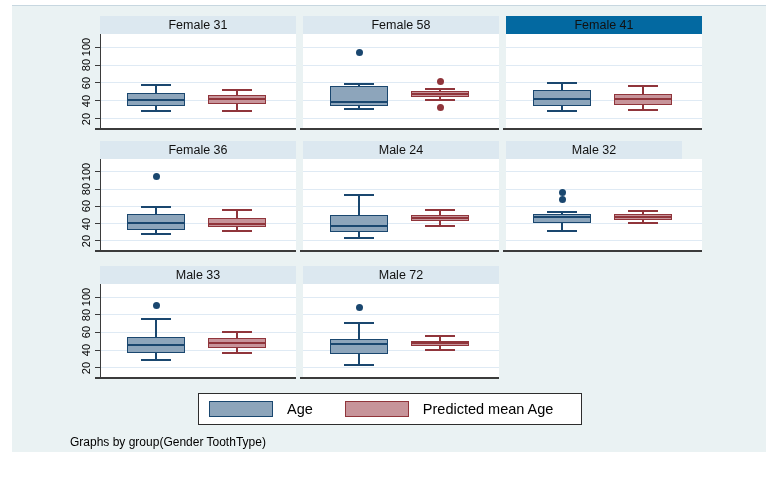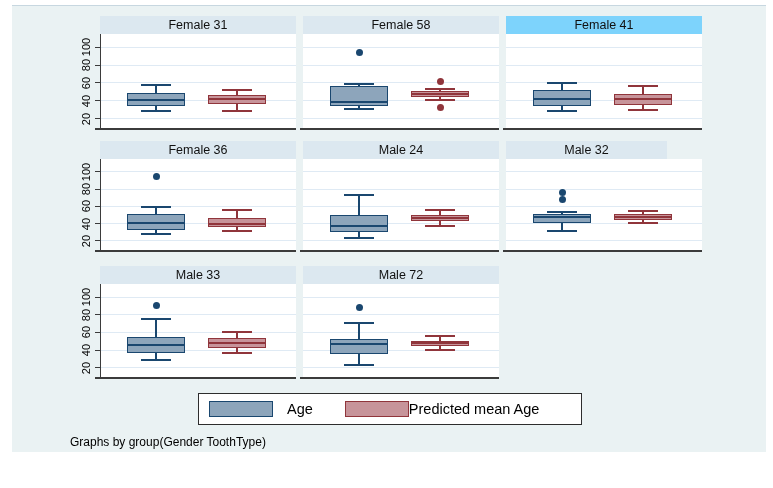--- a/index.html
+++ b/index.html
@@ -84,21 +84,21 @@
           <div class="outlier" style="left: 52.556px; top: 14.6687px; background: rgb(26, 71, 111);"></div>
           <div class="whisker-line" style="left: 136.2px; top: 54.6844px; height: 2.67188px; background: rgb(144, 53, 59);"></div>
           <div class="whisker-line" style="left: 136.2px; top: 62.7px; height: 3.5625px; background: rgb(144, 53, 59);"></div>
           <div class="whisker-cap" style="left: 122.2px; width: 30px; top: 53.6844px; background: rgb(144, 53, 59);"></div>
           <div class="whisker-cap" style="left: 122.2px; width: 30px; top: 65.2625px; background: rgb(144, 53, 59);"></div>
           <div class="bp-box" style="left: 108.2px; width: 58px; top: 57.3563px; height: 5.34375px; background: rgb(199, 148, 154); border: 1.5px solid rgb(144, 53, 59);"></div>
           <div class="bp-median" style="left: 108.2px; width: 58px; top: 59.0281px; background: rgb(144, 53, 59);"></div>
           <div class="outlier" style="left: 133.7px; top: 44.0594px; background: rgb(144, 53, 59);"></div>
           <div class="outlier" style="left: 133.7px; top: 69.8875px; background: rgb(144, 53, 59);"></div>
         </div>
-        <div class="panel-strip" style="left: 494px; top: 10px; width: 196px; height: 18px; background: #7dd3fc;">Female 41</div>
+        <div class="panel-strip" style="left: 494px; top: 10px; width: 196px; height: 18px; background: #0369a1;">Female 41</div>
         <div class="panel-plot" style="left: 494px; top: 28px; width: 196px; height: 95px;">
           <div class="gridline" style="top: 84.075px; background: rgb(223, 234, 244);"></div>
           <div class="gridline" style="top: 66.2625px; background: rgb(223, 234, 244);"></div>
           <div class="gridline" style="top: 48.45px; background: rgb(223, 234, 244);"></div>
           <div class="gridline" style="top: 30.6375px; background: rgb(223, 234, 244);"></div>
           <div class="gridline" style="top: 12.825px; background: rgb(223, 234, 244);"></div>
           <div class="xaxis-line" style="left: -3px; right: 0px; bottom: -1px; background: rgb(59, 59, 59);"></div>
           <div class="whisker-line" style="left: 55.056px; top: 49.3406px; height: 7.125px; background: rgb(26, 71, 111);"></div>
           <div class="whisker-line" style="left: 55.056px; top: 72.4969px; height: 4.45312px; background: rgb(26, 71, 111);"></div>
           <div class="whisker-cap" style="left: 41.056px; width: 30px; top: 48.3406px; background: rgb(26, 71, 111);"></div>
@@ -159,21 +159,21 @@
           <div class="whisker-cap" style="left: 41.056px; width: 30px; top: 77.8325px; background: rgb(26, 71, 111);"></div>
           <div class="bp-box" style="left: 27.056px; width: 58px; top: 55.545px; height: 17.25px; background: rgb(141, 165, 187); border: 1.5px solid rgb(26, 71, 111);"></div>
           <div class="bp-median" style="left: 27.056px; width: 58px; top: 65.7575px; background: rgb(26, 71, 111);"></div>
           <div class="whisker-line" style="left: 136.2px; top: 51.2325px; height: 4.3125px; background: rgb(144, 53, 59);"></div>
           <div class="whisker-line" style="left: 136.2px; top: 62.445px; height: 4.3125px; background: rgb(144, 53, 59);"></div>
           <div class="whisker-cap" style="left: 122.2px; width: 30px; top: 50.2325px; background: rgb(144, 53, 59);"></div>
           <div class="whisker-cap" style="left: 122.2px; width: 30px; top: 65.7575px; background: rgb(144, 53, 59);"></div>
           <div class="bp-box" style="left: 108.2px; width: 58px; top: 55.545px; height: 6.9px; background: rgb(199, 148, 154); border: 1.5px solid rgb(144, 53, 59);"></div>
           <div class="bp-median" style="left: 108.2px; width: 58px; top: 57.995px; background: rgb(144, 53, 59);"></div>
         </div>
-        <div class="panel-strip" style="left: 494px; top: 135px; width: 161px; height: 18px; background: rgb(220, 232, 240);">Male 32</div>
+        <div class="panel-strip" style="left: 494px; top: 135px; width: 176px; height: 18px; background: rgb(220, 232, 240);">Male 32</div>
         <div class="panel-plot" style="left: 494px; top: 153px; width: 196px; height: 92px;">
           <div class="gridline" style="top: 81.42px; background: rgb(223, 234, 244);"></div>
           <div class="gridline" style="top: 64.17px; background: rgb(223, 234, 244);"></div>
           <div class="gridline" style="top: 46.92px; background: rgb(223, 234, 244);"></div>
           <div class="gridline" style="top: 29.67px; background: rgb(223, 234, 244);"></div>
           <div class="gridline" style="top: 12.42px; background: rgb(223, 234, 244);"></div>
           <div class="xaxis-line" style="left: -3px; right: 0px; bottom: -1px; background: rgb(59, 59, 59);"></div>
           <div class="whisker-line" style="left: 55.056px; top: 52.9575px; height: 1.725px; background: rgb(26, 71, 111);"></div>
           <div class="whisker-line" style="left: 55.056px; top: 64.17px; height: 7.7625px; background: rgb(26, 71, 111);"></div>
           <div class="whisker-cap" style="left: 41.056px; width: 30px; top: 51.9575px; background: rgb(26, 71, 111);"></div>
@@ -243,19 +243,19 @@
           <div class="whisker-cap" style="left: 122.2px; width: 30px; top: 64.565px; background: rgb(144, 53, 59);"></div>
           <div class="bp-box" style="left: 108.2px; width: 58px; top: 56.7525px; height: 5.2875px; background: rgb(199, 148, 154); border: 1.5px solid rgb(144, 53, 59);"></div>
           <div class="bp-median" style="left: 108.2px; width: 58px; top: 58.3963px; background: rgb(144, 53, 59);"></div>
         </div>
       </div>
 
     <div class="legend" id="legend" style="left:186px;top:387px;width:382px;height:30px;">
       <span class="legend-swatch" style="margin-left: 10px; background: rgb(141, 165, 187); border: 1.5px solid rgb(26, 71, 111);"></span>
       <span class="legend-label" style="margin-left:14px;">Age</span>
       <span class="legend-swatch" style="margin-left: 32px; background: rgb(199, 148, 154); border: 1.5px solid rgb(144, 53, 59);"></span>
-      <span class="legend-label" style="">Predicted mean Age</span>
+      <span class="legend-label" style="margin-left:14px;">Predicted mean Age</span>
     </div>
 
     <div class="graphs-by-note" style="left:58px;top:429px;">Graphs by group(Gender ToothType)</div>
   </div>
 
 </div>
 
 </body></html>

